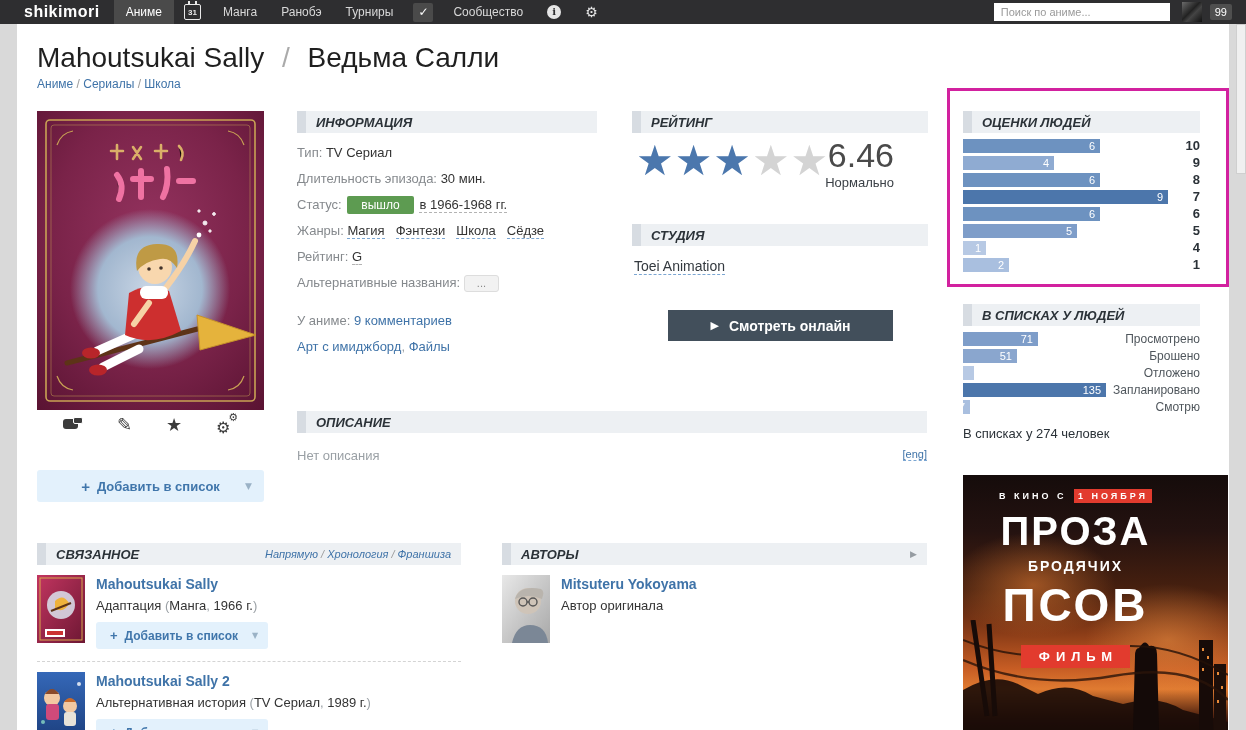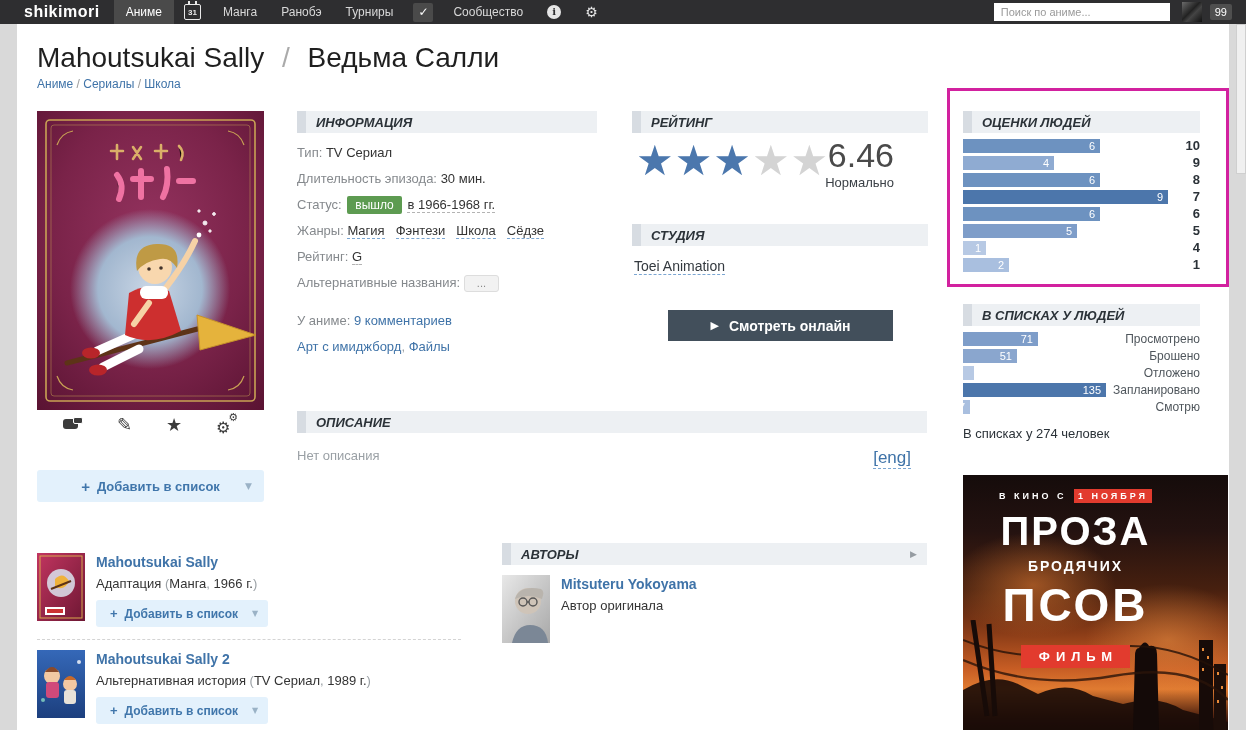--- a/index.html
+++ b/index.html
@@ -51,31 +51,31 @@
   .gearwrap .g2 { position:absolute; right:0; top:-4px; font-size:11px; color:#3c3c3c; font-family:"DejaVu Sans",sans-serif; }
   .add-btn { position:absolute; left:37px; top:470px; width:227px; height:32px; background:#e3f1fc; border-radius:3px; color:#4076ab; font-weight:bold; font-size:13px; display:flex; align-items:center; justify-content:center; cursor:pointer; }
   .add-btn .plus { margin-right:7px; font-size:15px; }
   .add-btn .caret { position:absolute; right:12px; color:#9ab2c6; font-size:9px; font-family:"DejaVu Sans",sans-serif; }
 
   
   .info-col { position:absolute; left:297px; top:111px; width:300px; }
   .info-rows { padding-top:7px; }
   .info-row { font-size:13px; line-height:26px; color:#333; white-space:nowrap; }
   .lbl { color:#85898d; }
-  .badge-green { background:#5d9b51; color:#fff; font-size:12px; padding:2px 8px; border-radius:2px; margin:8px 2px; }
+  .badge-green { background:#5d9b51; color:#fff; font-size:12px; padding:2px 14px; border-radius:2px; margin:8px 2px; }
   .dash-g { border-bottom:1px dashed #b3b3b3; cursor:pointer; }
   .glink { color:#333; border-bottom:1px dashed #7ba6d2; margin-right:11px; cursor:pointer; }
   .btn-dots { display:inline-block; background:#f2f2f2; border:1px solid #ddd; border-radius:3px; color:#8a8a8a; font-size:11px; line-height:15px; padding:0 12px; vertical-align:middle; cursor:pointer; }
   .lnk { color:#3f73a8; cursor:pointer; }
   .info-links { margin-top:12px; }
 
   
   .desc { position:absolute; left:297px; top:411px; width:630px; }
   .desc-body { position:relative; font-size:13px; color:#9aa0a5; padding-top:15px; }
-  .desc-lang { position:absolute; right:16px; top:15px; font-size:17px; color:#3f73a8; border-bottom:1px dashed #7ba6d2; cursor:pointer;text-align:center; }
+  .desc-lang { position:absolute; right:0; top:15px; font-size:11px; color:#3f73a8; border-bottom:1px dashed #7ba6d2; cursor:pointer;text-align:center; }
 
   
   .rate-col { position:absolute; left:632px; top:111px; width:296px; }
   .stars { position:absolute; left:4px; top:30px; font-size:42px; line-height:40px; letter-spacing:1px; cursor:pointer; font-family:"DejaVu Sans",sans-serif; }
   .st-f { color:#4b77ad; }
   .st-e { color:#d4d4d4; }
   .score-wrap { position:absolute; right:34px; top:26px; text-align:right; }
   .score-num { font-size:34px; color:#4a4a4a; line-height:36px; }
   .score-word { font-size:13px; color:#3b4046; margin-top:2px; }
   .studio-h { position:absolute; left:632px; top:224px; width:296px; }
@@ -420,20 +420,24 @@
         <span class="datebox">1 НОЯБРЯ</span>
       </div>
       <div class="ad-l1">ПРОЗА</div>
       <div class="ad-l2">БРОДЯЧИХ</div>
       <div class="ad-l3">ПСОВ</div>
       <div class="ad-tag">ФИЛЬМ</div>
     </div>
   </div>
 
   <div class="related">
+    <div class="sec-h">
+      <span>СВЯЗАННОЕ</span>
+      <span class="flt"><a>Напрямую</a><span class="sep"> / </span><a>Хронология</a><span class="sep"> / </span><a>Франшиза</a></span>
+    </div>
 
     <div class="rel-item">
       <svg class="thumb" viewBox="0 0 48 68">
         <defs>
             <linearGradient id="t1" x1="0" y1="0" x2="1" y2="1">
               <stop offset="0" stop-color="#c23560"></stop>
               <stop offset="1" stop-color="#6d1733"></stop>
             </linearGradient>
           </defs>
         <rect width="48" height="68" fill="url(#t1)"></rect>

